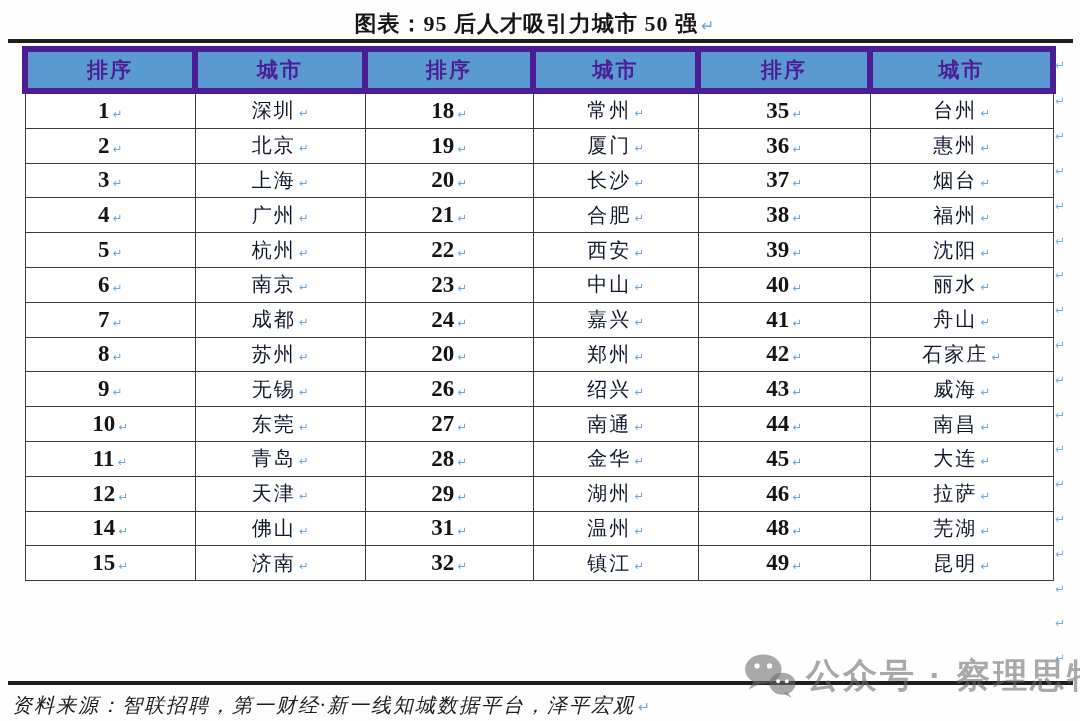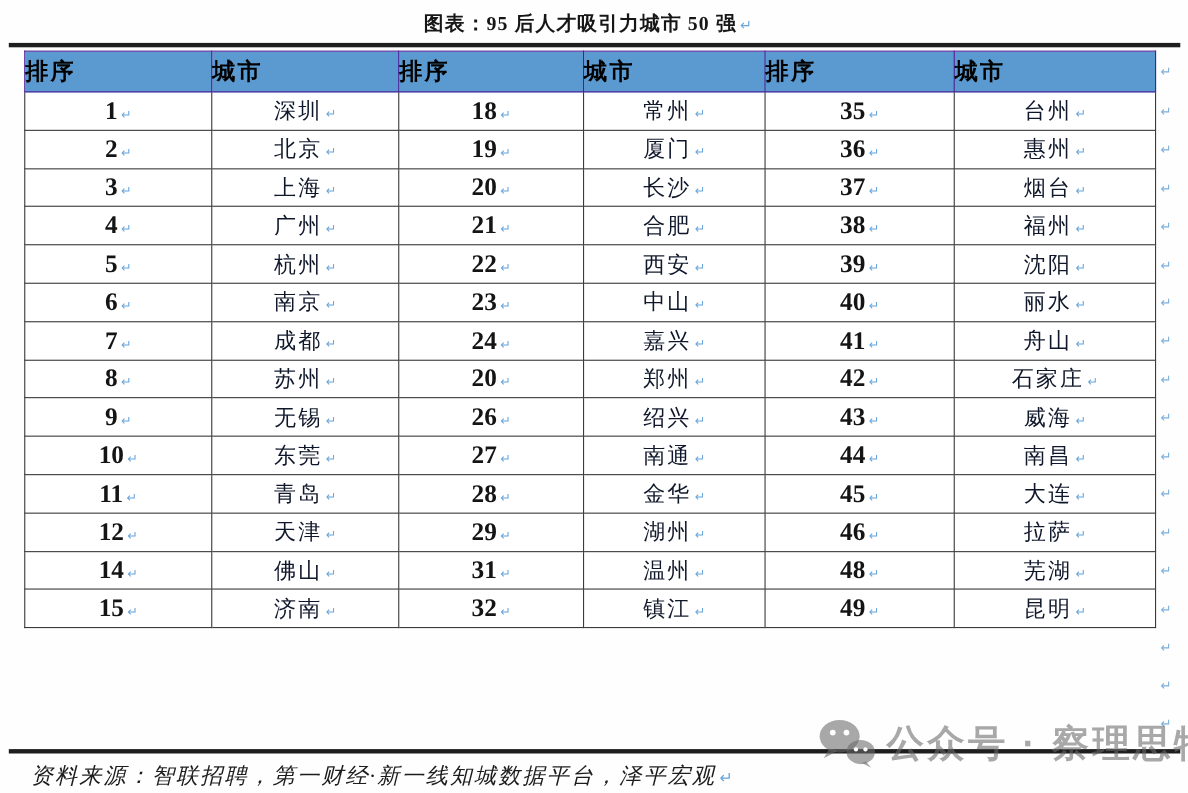--- a/index.html
+++ b/index.html
@@ -5,58 +5,58 @@
   html,body{margin:0;padding:0;}
   body{
     width:1080px;height:721px;background:#fefefe;
     font-family:"Liberation Serif","DejaVu Serif",serif;
     position:relative;overflow:hidden;color:#111;
   }
   .page{position:relative;width:1080px;height:721px;}
 
   .doc-title{
     position:absolute;top:9px;left:0;width:1070px;text-align:center;
-    font-size:18px;font-weight:bold;letter-spacing:1px;color:#161616;
+    font-size:22px;font-weight:bold;letter-spacing:1px;color:#161616;
     white-space:nowrap;
   }
   .pilcrow{
     color:#6ba7dc;font-family:"DejaVu Sans",sans-serif;font-weight:normal;
     font-size:0.72em;margin-left:3px;vertical-align:baseline;
   }
   .rule{position:absolute;left:8px;width:1065px;height:4px;background:#1e1e1e;}
   .rule-top{top:39px;}
   .rule-bottom{top:681px;}
 
   table.ranking{
     position:absolute;left:22px;top:46px;width:1028px;
     border-collapse:collapse;table-layout:fixed;background:#ffffff;
   }
   table.ranking th{
-    background:#5b9ad0;border:1px solid #4c1d95;height:36px;
-    font-size:21px;font-weight:bold;letter-spacing:2px;color:#000000;
-    text-align:left;padding:0;
+    background:#5b9ad0;border:6px solid #4c1d95;height:36px;
+    font-size:21px;font-weight:bold;letter-spacing:2px;color:#4c1d95;
+    text-align:center;padding:0;
   }
   table.ranking td{
     border:1px solid #3a3a3a;height:33.8px;text-align:center;
     padding:0;white-space:nowrap;overflow:hidden;
   }
   td.rank .val{font-size:23px;font-weight:bold;color:#141414;}
   td.city .val{font-size:20px;letter-spacing:2px;color:#0f172a;}
 
   .row-end-marks{
     position:absolute;left:1055px;top:46px;width:24px;
     display:flex;flex-direction:column;
   }
   .endmark{
     color:#7fb0dd;font-family:"DejaVu Sans",sans-serif;font-size:12px;
     display:flex;align-items:center;justify-content:flex-start;
   }
 
   .source-note{
-    position:absolute;left:28px;top:692px;white-space:nowrap;
+    position:absolute;left:12px;top:692px;white-space:nowrap;
     font-style:italic;font-size:20px;letter-spacing:2px;color:#1c1c1c;
   }
 
   .watermark{
     position:absolute;left:744px;top:652px;height:48px;z-index:5;
     display:flex;align-items:center;gap:10px;
     font-family:"Liberation Sans","DejaVu Sans",sans-serif;
     font-weight:bold;font-size:34px;letter-spacing:3px;
     color:rgba(105,105,105,0.58);white-space:nowrap;
   }

